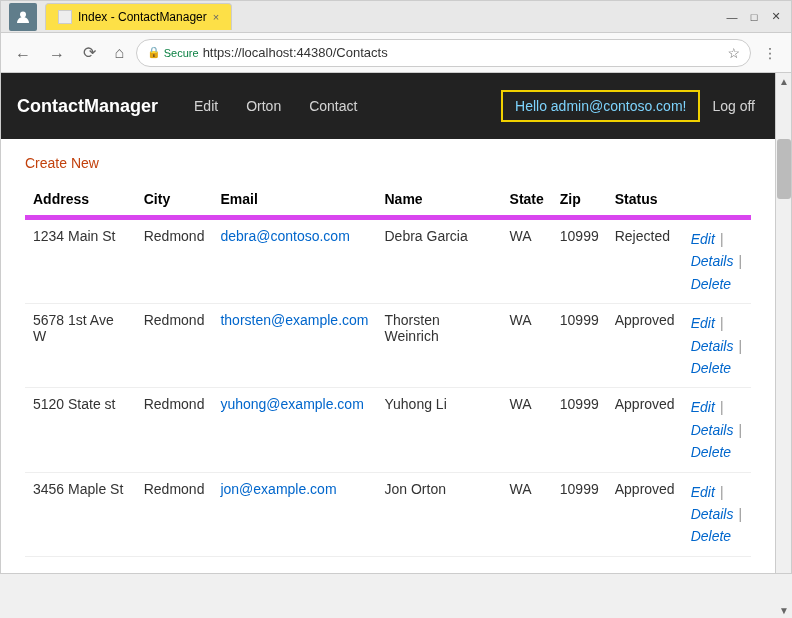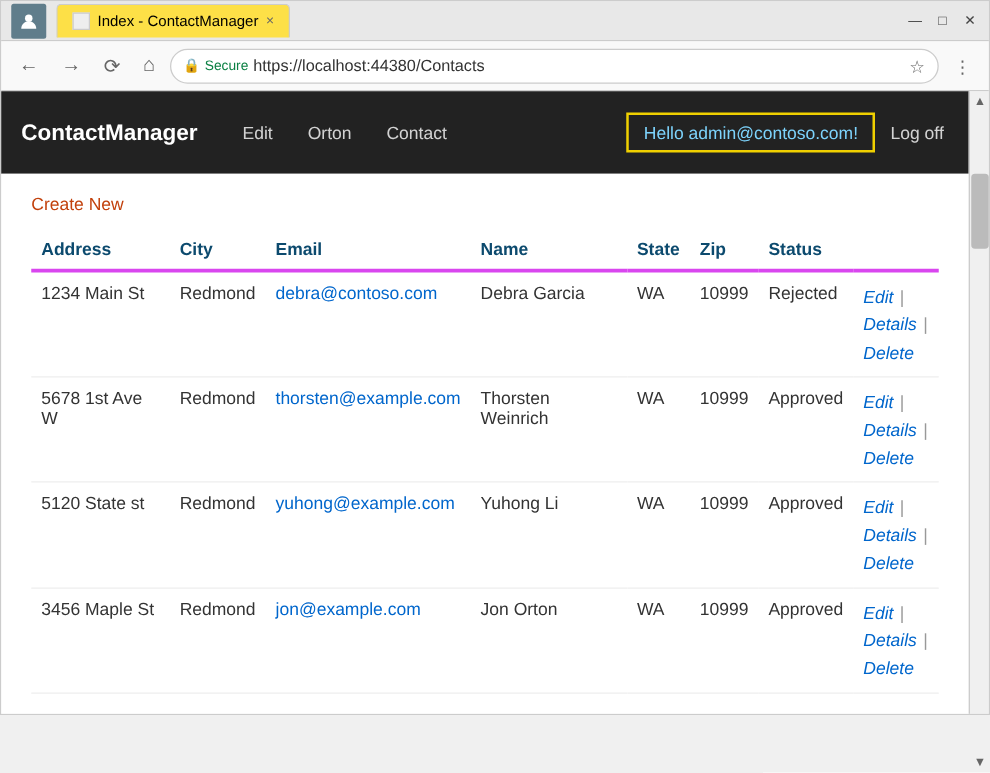--- a/index.html
+++ b/index.html
@@ -33,21 +33,21 @@
     .nav-right { margin-left: auto; display: flex; align-items: center; gap: 8px; }
     .hello-badge { border: 2px solid #f0d000; padding: 6px 12px; color: #7dd3fc; font-size: 14px; }
     .logoff-link { color: rgba(255,255,255,0.8); text-decoration: none; padding: 8px 4px; font-size: 14px; cursor: pointer; }
 
     
     .page-content { background: white; padding: 16px 24px; min-height: 400px; }
     .create-new { color: #c2410c; text-decoration: none; font-size: 14px; display: inline-block; margin-bottom: 12px; cursor: pointer; }
 
     
     table { width: 100%; border-collapse: collapse; font-size: 14px; }
-    th { text-align: left; padding: 8px 8px; font-weight: bold; color: #0c4a6e; border-bottom: 3px solid #d946ef; }
+    th { text-align: left; padding: 8px 8px; font-weight: bold; color: #000000; border-bottom: 5px solid #d946ef; }
     td { padding: 8px 8px; vertical-align: top; color: #333; border-bottom: 1px solid #eee; }
     .email-link { color: #0066cc; text-decoration: none; }
     .action-link { color: #0066cc; text-decoration: none; cursor: pointer; }
     .action-sep { color: #999; margin: 0 1px; }
     .actions-cell { white-space: nowrap; font-style: italic; }
     .actions-cell .action-line { display: block; line-height: 1.6; }
 
     
     .browser-body { display: flex; }
     .content-area { flex: 1; }

